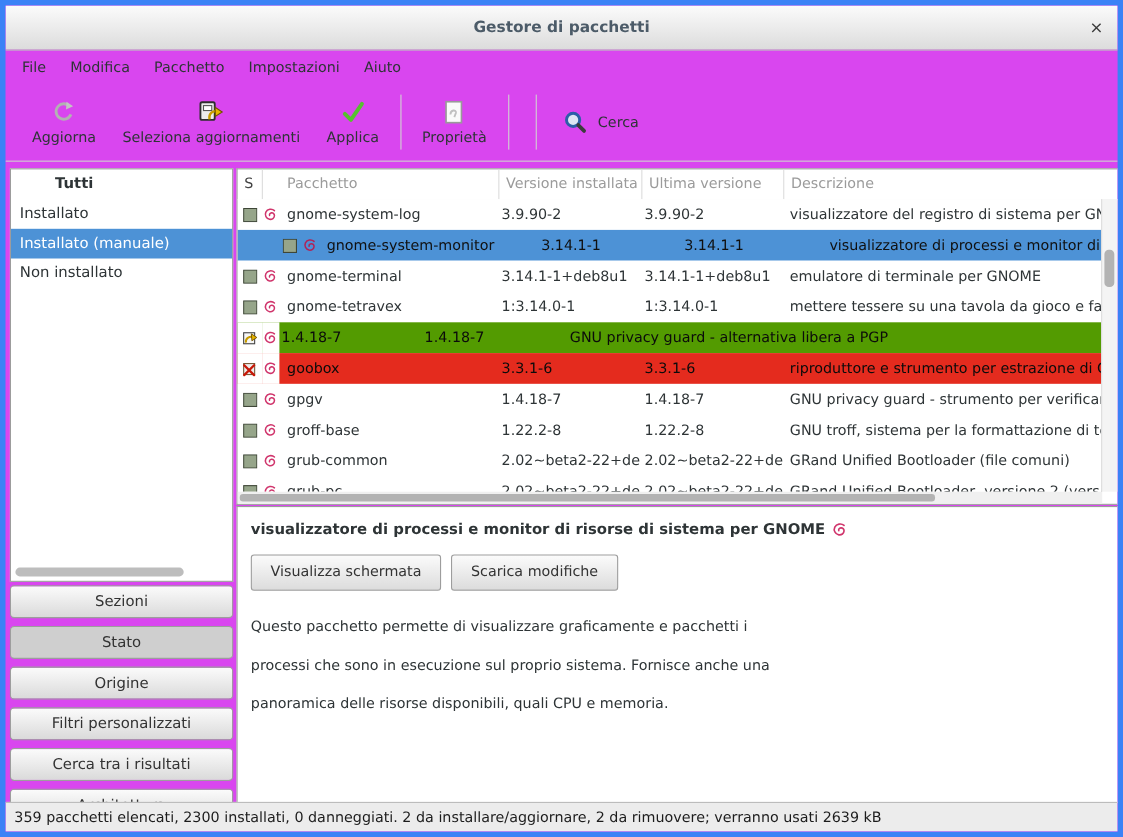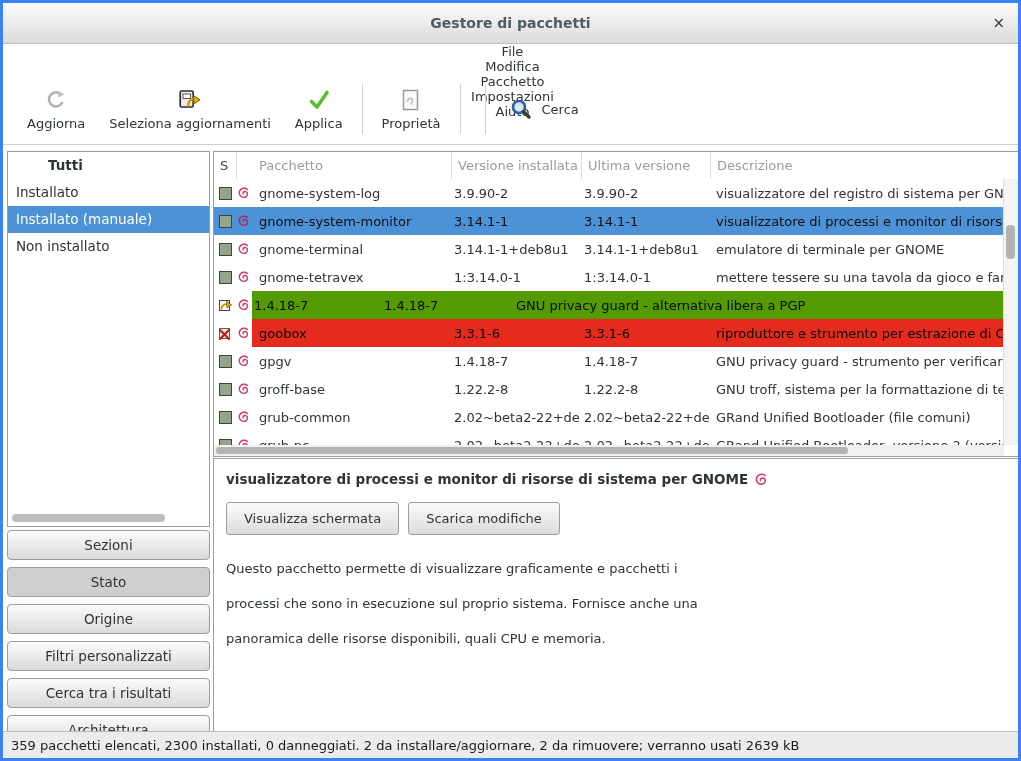--- a/index.html
+++ b/index.html
@@ -1,25 +1,25 @@
 <!DOCTYPE html>
 <html><head>
 <meta charset="utf-8">
 <style>
   html,body{margin:0;padding:0;background:#555;}
   .window{position:relative;width:1021px;height:761px;margin:0 auto;box-sizing:border-box;
-    border:3px solid #3b82f6;background:#ffffff;overflow:hidden;
+    border:5px solid #3b82f6;background:#d946ef;overflow:hidden;
     font-family:"DejaVu Sans","Liberation Sans",sans-serif;font-size:13px;color:#2e3436;}
   
   .titlebar{position:absolute;left:0;top:0;right:0;height:40px;
     background:linear-gradient(#fbfbfb,#dcdcdc);border-bottom:1px solid #bfbfbf;}
   .title{line-height:40px;text-align:center;font-weight:bold;font-size:14px;color:#4c5b68;}
   .close-btn{position:absolute;right:13px;top:0;line-height:40px;font-size:15px;color:#3a3a3a;cursor:default;}
   
-  .menubar{position:absolute;left:0;top:41px;right:0;height:30px;display:flex;align-items:center;padding-left:4px;flex-direction:column;}
+  .menubar{position:absolute;left:0;top:41px;right:0;height:30px;display:flex;align-items:center;padding-left:4px;}
   .menu-item{padding:0 11px;height:100%;display:flex;align-items:center;}
   
   .toolbar{position:absolute;left:0;top:71px;right:0;height:70px;border-bottom:1px solid #cfcfcf;
     display:flex;align-items:center;padding-left:12px;}
   .tool-btn{display:flex;flex-direction:column;align-items:center;justify-content:center;gap:3px;padding:4px 12px;}
   .tool-btn .lbl{font-size:13px;white-space:nowrap;}
   .tool-sep{width:1px;height:50px;background:#d2d2d2;margin:0 7px;}
   .tool-gap{width:10px;}
   .search-btn{display:flex;align-items:center;gap:9px;padding:6px 10px;margin-left:6px;}
   
@@ -48,21 +48,21 @@
   .th-desc{flex:1;border-right:none;}
   .tbody{position:absolute;left:0;top:27px;right:14px;bottom:11px;overflow:hidden;}
   .trow{display:flex;height:28px;align-items:stretch;background:#fff;}
   .cell{display:flex;align-items:center;box-sizing:border-box;white-space:nowrap;overflow:hidden;}
   .c-s{width:23px;justify-content:center;}
   .c-sw{width:15px;}
   .c-name{width:200px;padding-left:7px;}
   .c-v1{width:130px;padding-left:2px;}
   .c-v2{width:129px;padding-left:2px;}
   .c-desc{flex:1;padding-left:5px;}
-  .trow.selected{background:#4d92d6;color:#101010;}
+  .trow.selected{background:#4d92d6;color:#101010;padding-left:36px;}
   .trow.install{background:#539b01;color:#0b0b0b;}
   .trow.remove{background:#e42b1e;color:#0b0b0b;}
   .trow.install .c-s,.trow.install .c-sw,
   .trow.remove .c-s,.trow.remove .c-sw{background:#fff;}
   .vscroll{position:absolute;top:27px;right:0;bottom:11px;width:14px;background:#f4f4f4;border-left:1px solid #ddd;}
   .vthumb{position:absolute;left:2px;top:46px;width:9px;height:34px;background:#b3b3b3;border-radius:4px;}
   .hscroll{position:absolute;left:0;right:14px;bottom:0;height:11px;background:#f0f0f0;}
   .hthumb{position:absolute;left:2px;top:2px;width:632px;height:7px;background:#b3b3b3;border-radius:3px;}
   
   .details-panel{position:absolute;left:210px;top:455px;right:0;bottom:26px;background:#fff;

